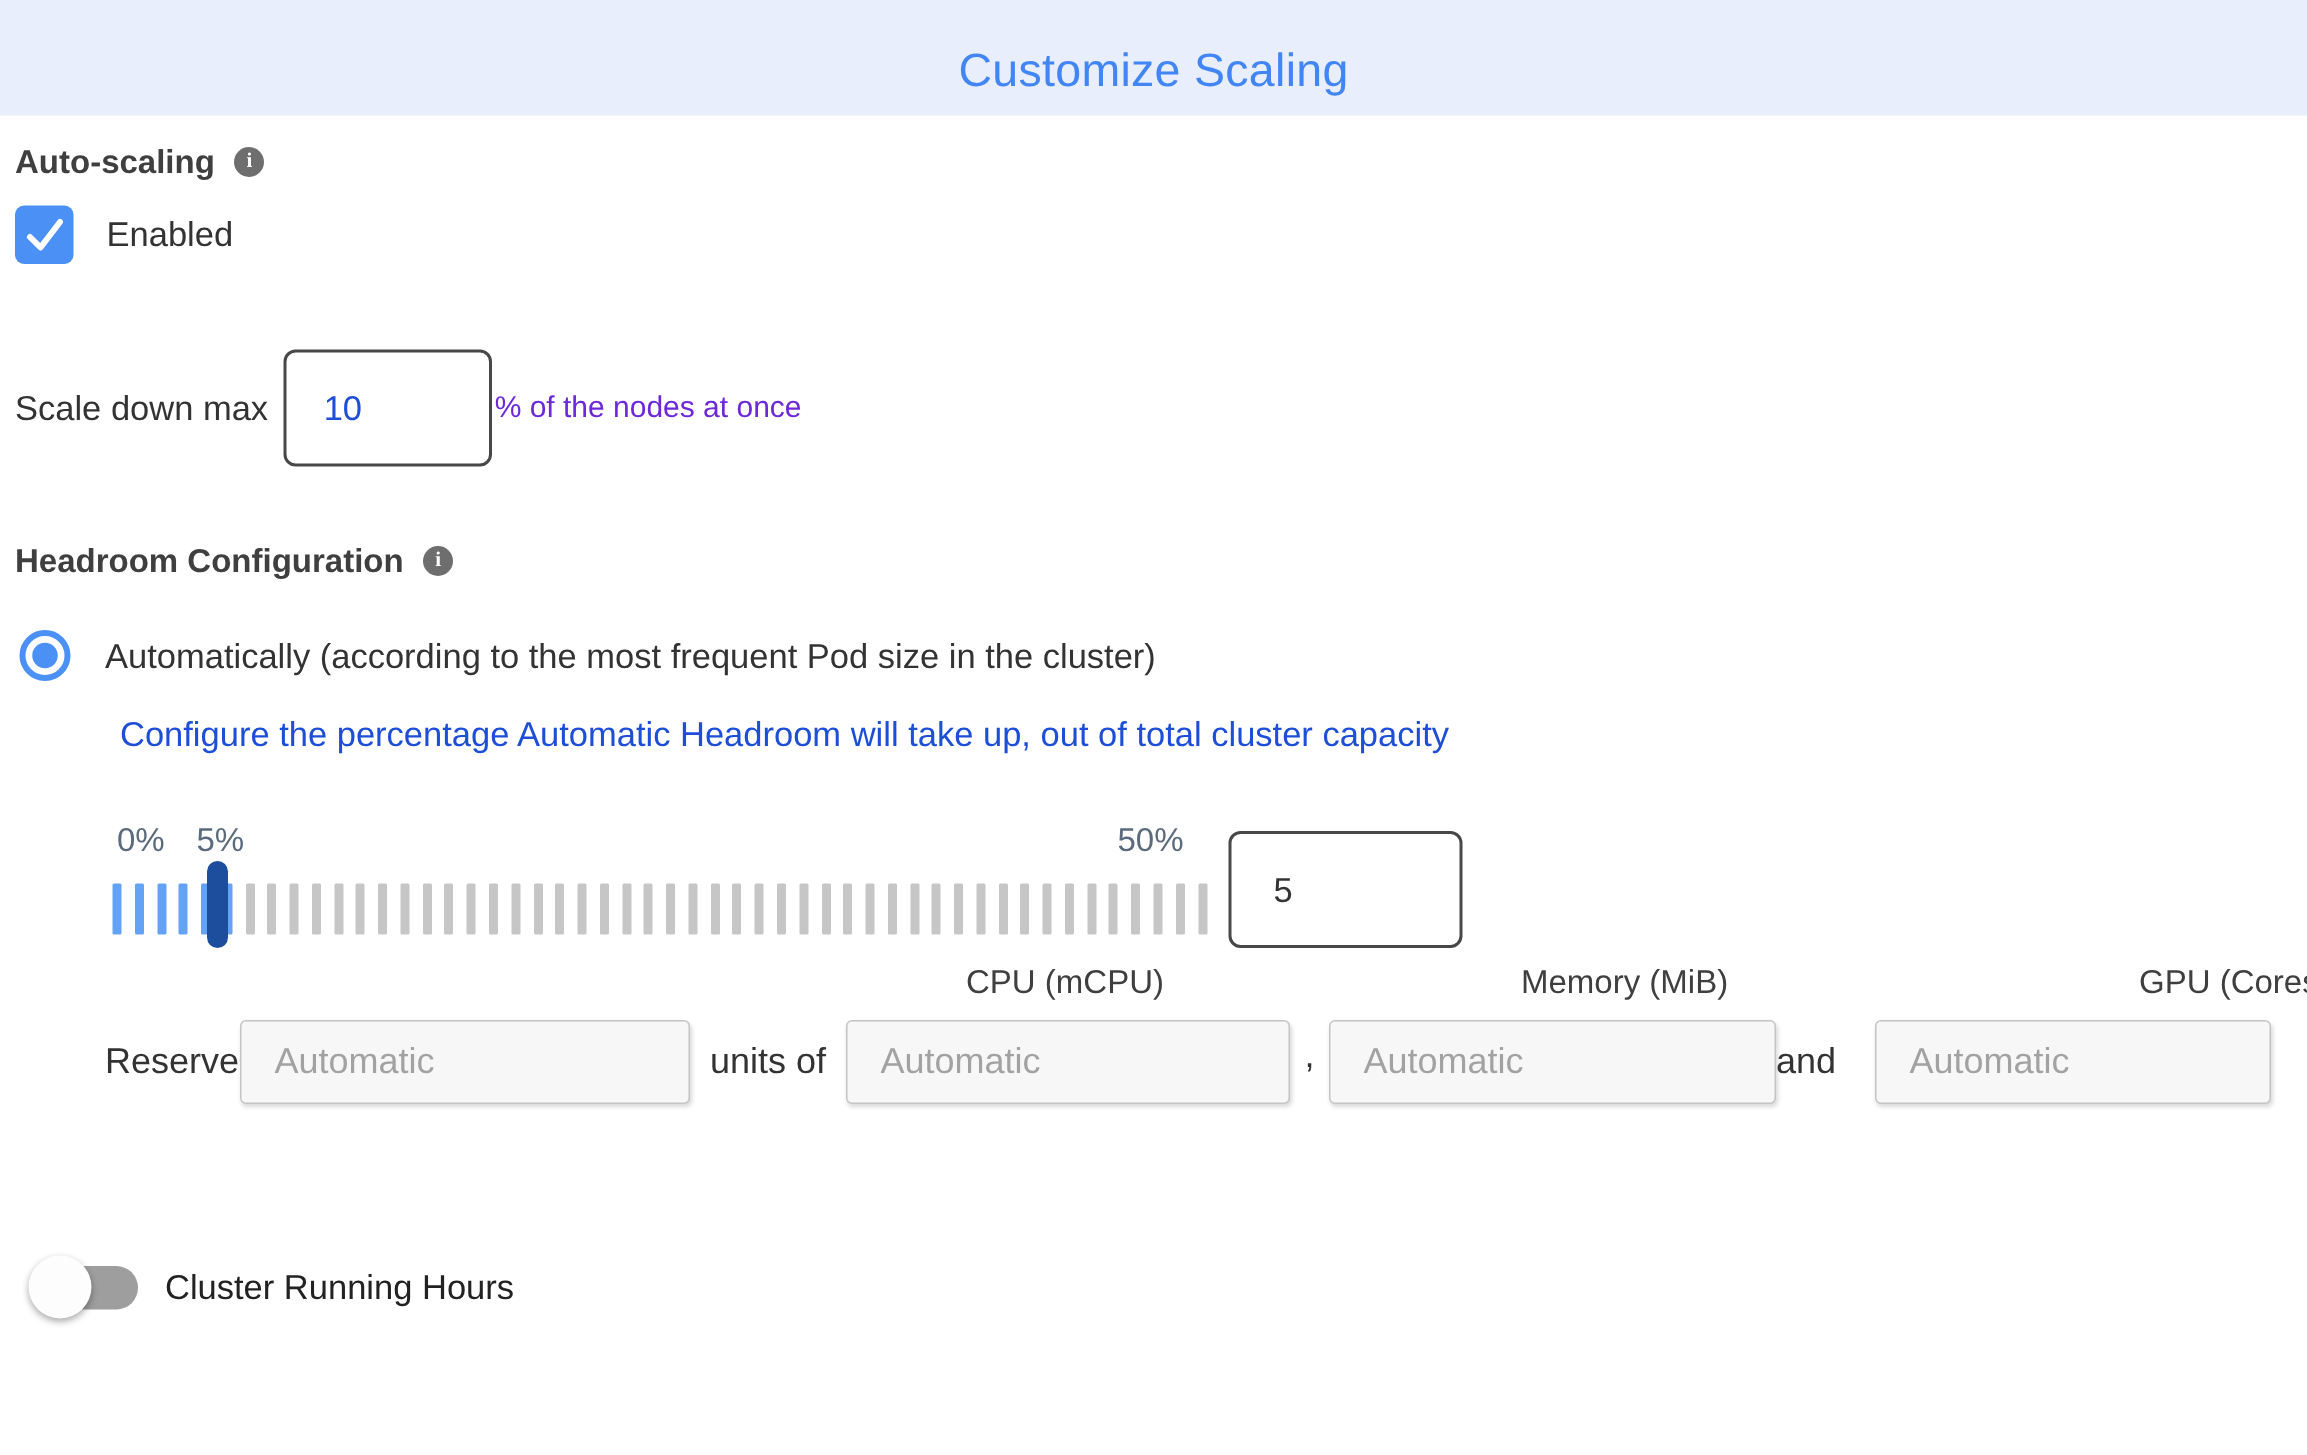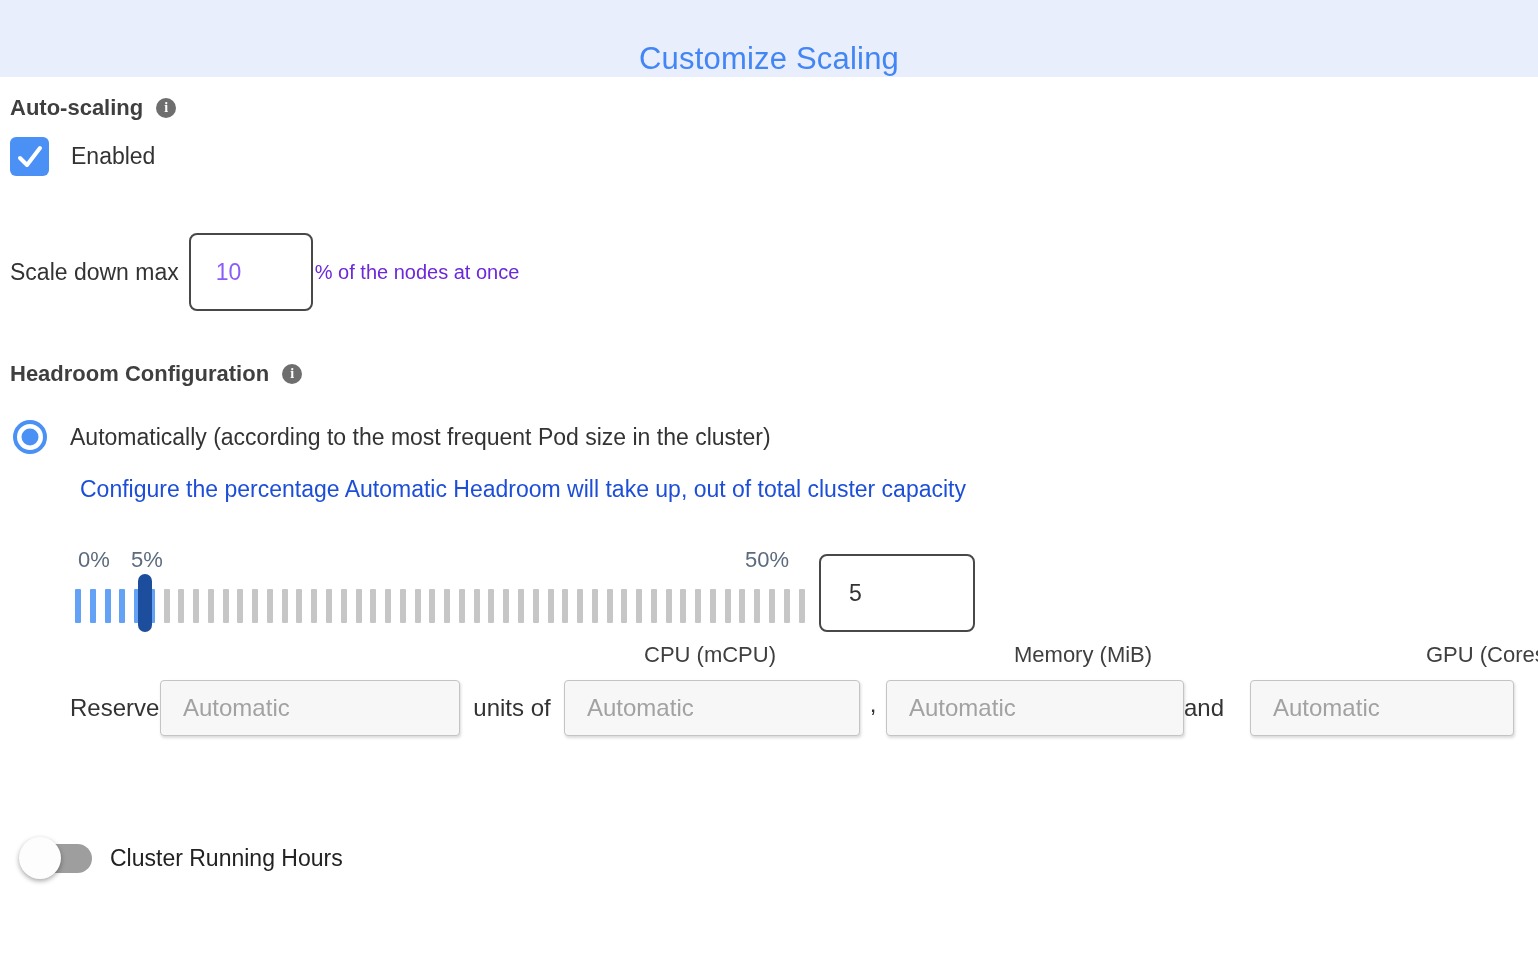--- a/index.html
+++ b/index.html
@@ -9,21 +9,21 @@
     color: #3c3c3c;
     position: relative;
   }
 
   
   .hdr {
     height: 77px;
     background: var(--header-bg, #e8eefb);
     display: flex;
     justify-content: center;
-    align-items: flex-end;
+    align-items: center;
     padding-top: 16px;
   }
   .hdr-title {
     font-size: 31px;
     color: var(--title-blue, #4285f4);
     letter-spacing: 0.2px;
   }
 
   .content { padding-left: 10px; }
 
@@ -48,23 +48,23 @@
     display: flex; align-items: center; justify-content: center;
     cursor: pointer;
   }
   .checkbox svg { display: block; }
   .checkbox-label { font-size: 23px; margin-left: 22px; color: #333; }
 
   
   .scaledown-row { margin-top: 57px; display: flex; align-items: center; }
   .scaledown-prefix { font-size: 23px; color: #333; }
   .num-input {
-    width: 124px; height: 78px;
+    width: 139px; height: 78px;
     border: 2px solid #484848; border-radius: 8px;
-    background: #fff; font-size: 23px; color: #8b5cf6;
+    background: #fff; font-size: 23px; color: #1d4ed8;
     padding-left: 25px; margin-left: 10px;
     font-family: inherit; outline: none;
   }
   .scaledown-suffix { font-size: 20px; color: #6d28d9; margin-left: 2px; }
 
   .headroom-label-row { margin-top: 50px; }
 
   
   .radio-row { display: flex; align-items: center; }
   .radio-row.first { margin-top: 33px; }

